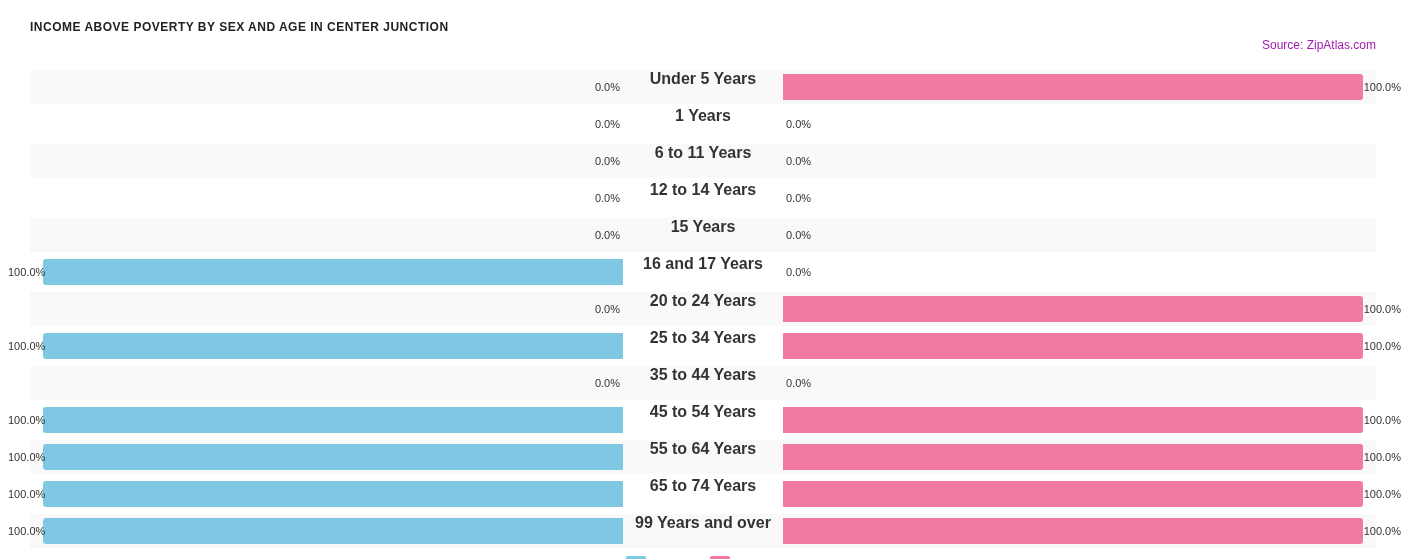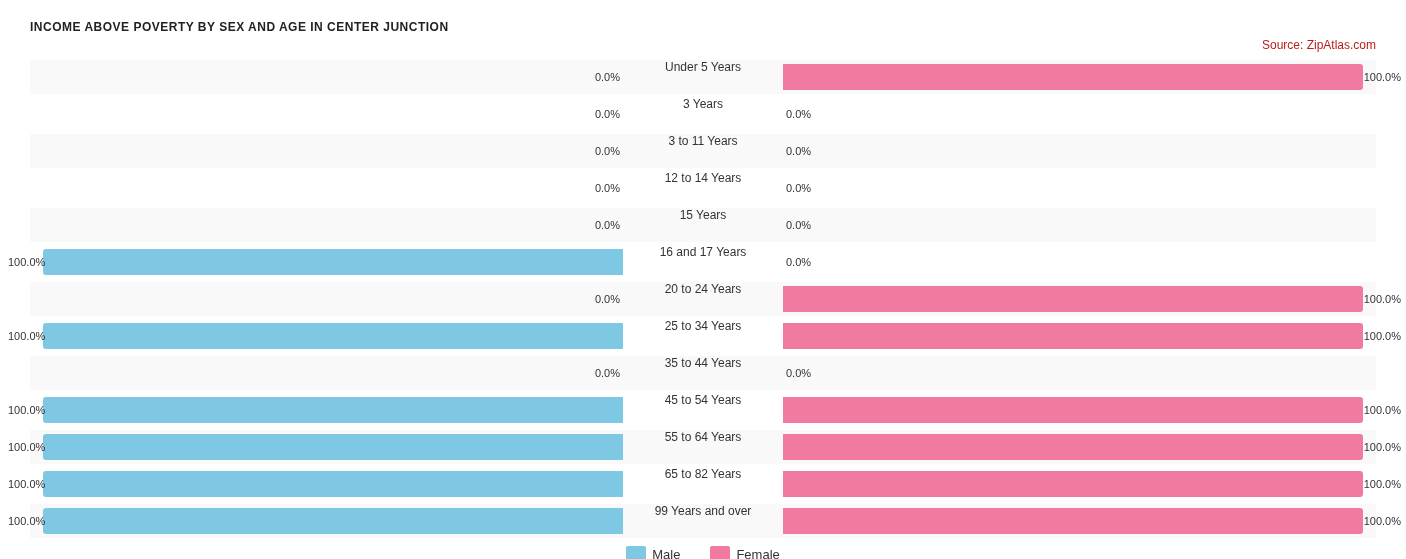--- a/index.html
+++ b/index.html
@@ -13,23 +13,23 @@
     .chart-title {
       font-size: 12px;
       font-weight: bold;
       text-transform: uppercase;
       color: #222;
       margin-bottom: 4px;
       letter-spacing: 0.5px;
     }
     .source {
       font-size: 12px;
-      color: #b91c1c;
+      color: #a21caf;
       text-align: right;
-      margin-bottom: 8px;
+      margin-bottom: 18px;
     }
     .chart-container {
       width: 100%;
     }
     .bar-row {
       display: flex;
       align-items: flex-start;
       margin-bottom: 3px;
       height: 34px;
       position: relative;
@@ -52,25 +52,26 @@
       width: 620px;
       display: flex;
       align-items: center;
       justify-content: flex-start;
       position: relative;
       height: 100%;
     }
     .label-center {
       width: 160px;
       text-align: center;
-      font-size: 12px;
+      font-size: 16px;
       color: #333;
       z-index: 2;
       flex-shrink: 0;
       padding: 0 4px;
+      font-weight: bold;
     }
     .male-bar {
       height: 26px;
       background: #7ec8e3;
       border-radius: 3px 0 0 3px;
       display: flex;
       align-items: center;
       justify-content: flex-start;
       position: relative;
     }
@@ -140,30 +141,30 @@
       <div class="right-section">
         <div class="female-bar" style="width: 580px;">
           <span class="bar-value-right" style="position: absolute; right: -38px;">100.0%</span>
         </div>
       </div>
     </div>
     <div class="bar-row">
       <div class="left-section">
         <span class="zero-label" style="position: absolute; right: 0px;">0.0%</span>
       </div>
-      <div class="label-center">3 Years</div>
-      <div class="right-section">
-        <span class="zero-label">0.0%</span>
-      </div>
-    </div>
-    <div class="bar-row">
-      <div class="left-section">
-        <span class="zero-label" style="position: absolute; right: 0px;">0.0%</span>
-      </div>
-      <div class="label-center">3 to 11 Years</div>
+      <div class="label-center">1 Years</div>
+      <div class="right-section">
+        <span class="zero-label">0.0%</span>
+      </div>
+    </div>
+    <div class="bar-row">
+      <div class="left-section">
+        <span class="zero-label" style="position: absolute; right: 0px;">0.0%</span>
+      </div>
+      <div class="label-center">6 to 11 Years</div>
       <div class="right-section">
         <span class="zero-label">0.0%</span>
       </div>
     </div>
     <div class="bar-row">
       <div class="left-section">
         <span class="zero-label" style="position: absolute; right: 0px;">0.0%</span>
       </div>
       <div class="label-center">12 to 14 Years</div>
       <div class="right-section">
@@ -248,21 +249,21 @@
           <span class="bar-value-right" style="position: absolute; right: -38px;">100.0%</span>
         </div>
       </div>
     </div>
     <div class="bar-row">
       <div class="left-section">
         <div class="male-bar" style="width: 580px; position: absolute; right: 0px;">
           <span class="bar-value-left" style="position: absolute; left: -35px;">100.0%</span>
         </div>
       </div>
-      <div class="label-center">65 to 82 Years</div>
+      <div class="label-center">65 to 74 Years</div>
       <div class="right-section">
         <div class="female-bar" style="width: 580px;">
           <span class="bar-value-right" style="position: absolute; right: -38px;">100.0%</span>
         </div>
       </div>
     </div>
     <div class="bar-row">
       <div class="left-section">
         <div class="male-bar" style="width: 580px; position: absolute; right: 0px;">
           <span class="bar-value-left" style="position: absolute; left: -35px;">100.0%</span>

